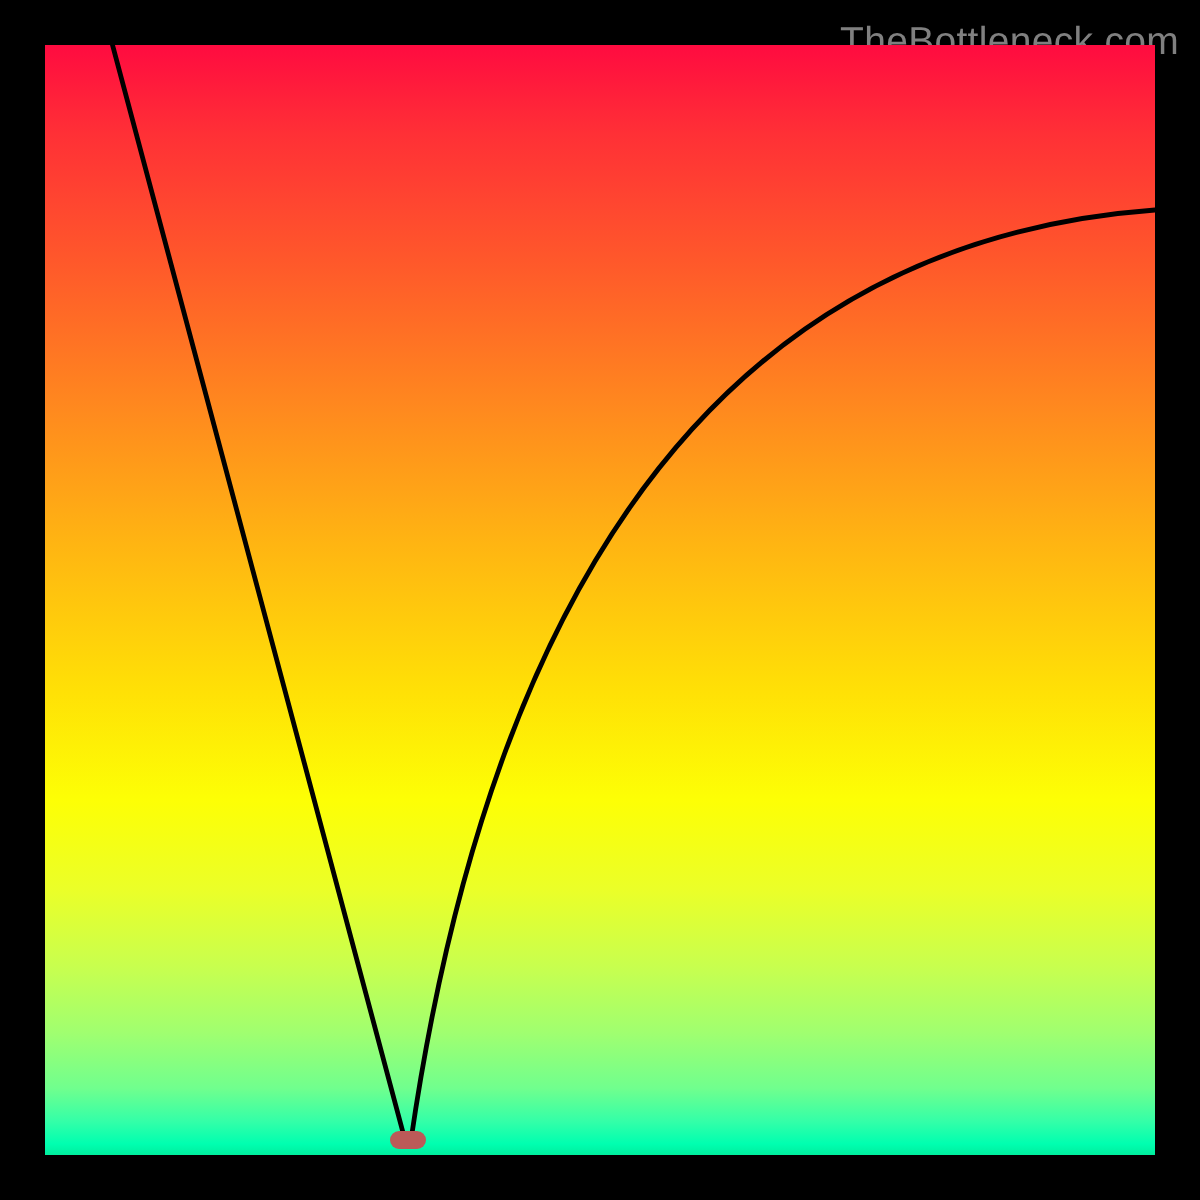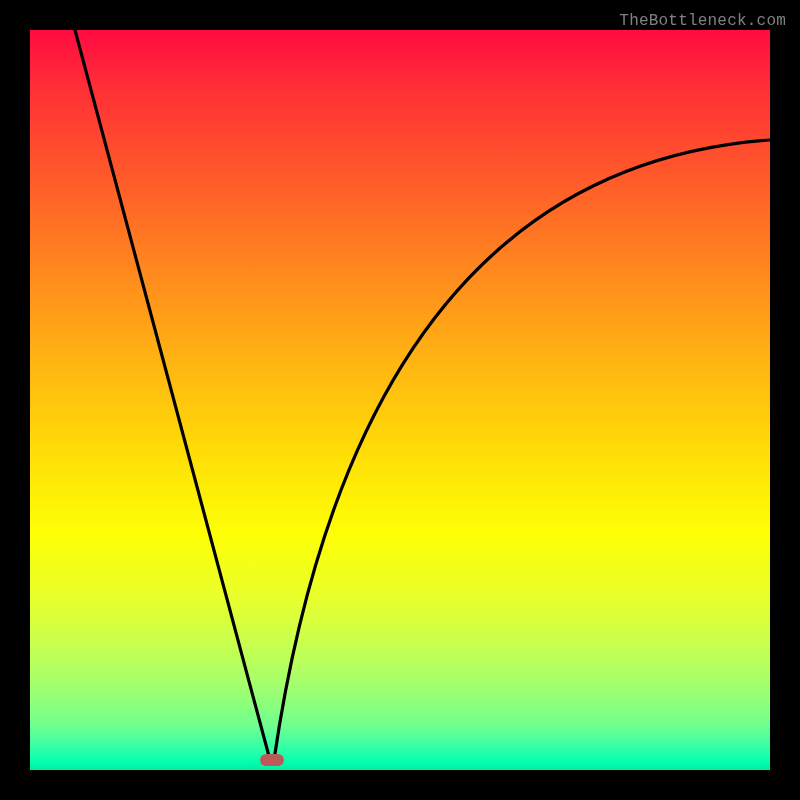--- a/index.html
+++ b/index.html
@@ -32,24 +32,23 @@
       #33ffa8 97%,
       #00ffb0 99%,
       #00ee9d 100%
     );
   }
   .watermark {
     position: absolute;
     top: 12px;
     right: 14px;
     color: #808080;
-    font-size: 16px;
+    font-size: 26px;
     letter-spacing: 0.2px;
     font-weight: 500;
-    font-family: Liberation Mono, monospace;
   }
   .curve-svg {
     position: absolute;
     left: 0;
     top: 0;
     width: 740px;
     height: 740px;
   }
   .marker {
     position: absolute;

